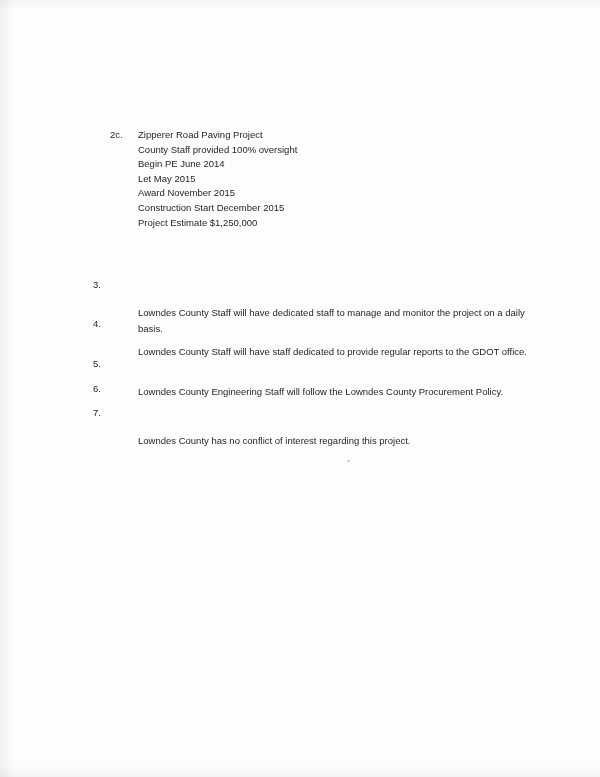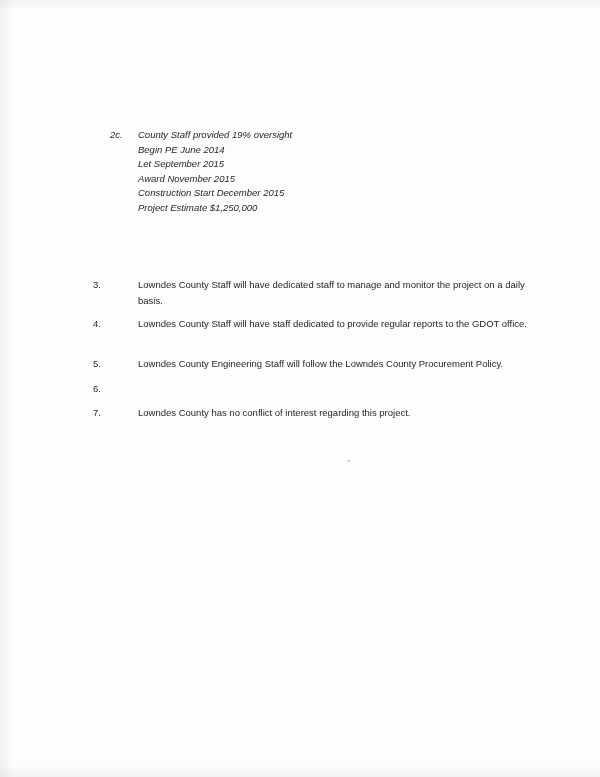--- a/index.html
+++ b/index.html
@@ -27,21 +27,20 @@
     width: 600px;
   }
   
   .sub-block {
     position: absolute;
     left: 110px;
     top: 128px;
     width: 430px;
     display: flex;
     align-items: flex-start;
-    font-style: italic;
   }
   .sub-block .marker {
     width: 28px;
     flex: 0 0 28px;
     font-size: 9.5px;
     line-height: 14.6px;
     color: #262626;
   }
   .sub-block .lines {
     flex: 1;
@@ -65,20 +64,21 @@
     flex: 0 0 45px;
     font-size: 9.5px;
     line-height: 15.5px;
     color: #262626;
   }
   .item .text {
     flex: 1;
     font-size: 9.5px;
     line-height: 15.5px;
     color: #262626;
+    margin-top: 28px;
   }
   .it3 { top: 277px; }
   .it4 { top: 316px; }
   .it5 { top: 356px; }
   .it6 { top: 381px; }
   .it7 { top: 405px; }
 
   .speck {
     position: absolute;
     background: #c9c9c4;
@@ -113,23 +113,24 @@
 <div class="page">
   <div class="edge-shade-top"></div>
   <div class="edge-shade-left"></div>
   <div class="edge-shade-bottom"></div>
 
   <div class="doc-body">
 
     <div class="sub-block">
       <div class="marker">2c.</div>
       <div class="lines">
-        <div class="line">County Staff provided 19% oversight</div>
+        <div class="line">Zipperer Road Paving Project</div>
+        <div class="line">County Staff provided 100% oversight</div>
         <div class="line">Begin PE June 2014</div>
-        <div class="line">Let September 2015</div>
+        <div class="line">Let May 2015</div>
         <div class="line">Award November 2015</div>
         <div class="line">Construction Start December 2015</div>
         <div class="line">Project Estimate $1,250,000</div>
       </div>
     </div>
 
     <div class="item it3">
       <div class="num">3.</div>
       <div class="text">Lowndes County Staff will have dedicated staff to manage and monitor the project on a daily basis.</div>
     </div>

